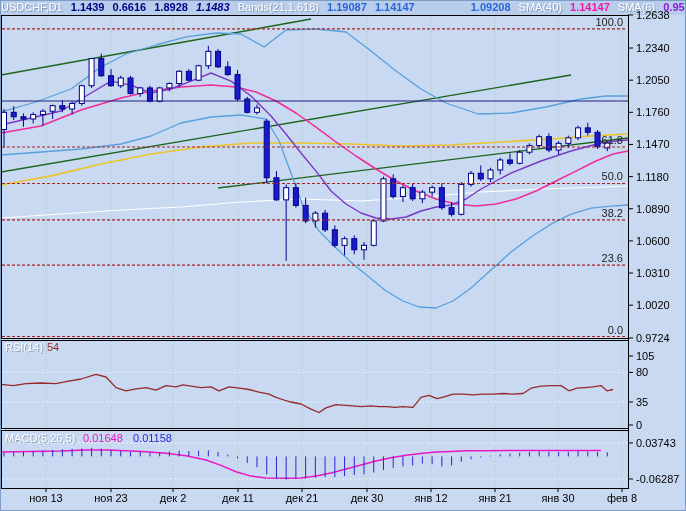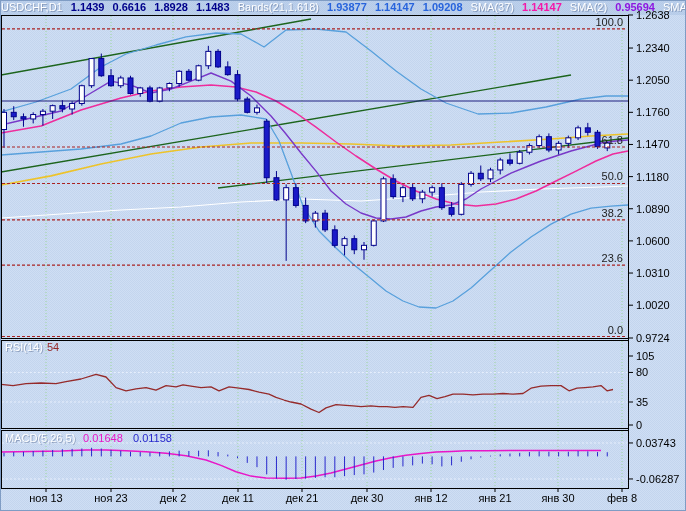--- a/index.html
+++ b/index.html
@@ -26,28 +26,28 @@
 </style>
 </head>
 <body>
 
 <div id="window">
   <div id="infobar">
     <span class="lbl">USDCHF,D1</span>
     <span class="num ohlc" style="color: rgb(0, 0, 139); margin-top: 24px;">1.1439</span>
     <span class="num ohlc" style="color: rgb(0, 0, 139);">0.6616</span>
     <span class="num ohlc" style="color: rgb(0, 0, 139);">1.8928</span>
-    <span class="num ohlc" style="color: rgb(0, 0, 139);">1.1483</span>
+    <span class="num ohlc" style="color: rgb(0, 0, 139); font-style: italic;">1.1483</span>
     <span class="lbl">Bands(21,1.618)</span>
-    <span class="num bnd" style="color: rgb(40, 100, 220);">1.93877</span>
+    <span class="num bnd" style="color: rgb(40, 100, 220);">1.19087</span>
     <span class="num bnd" style="color: rgb(40, 100, 220);">1.14147</span>
-    <span class="num bnd" style="color: rgb(40, 100, 220);">1.09208</span>
-    <span class="lbl">SMA(37)</span>
+    <span class="num bnd" style="color: rgb(40, 100, 220); margin-left: 48px;">1.09208</span>
+    <span class="lbl">SMA(40)</span>
     <span class="num s21" style="color: rgb(243, 24, 168);">1.14147</span>
-    <span class="lbl">SMA(2)</span>
+    <span class="lbl">SMA(6)</span>
     <span class="num s9" style="color: rgb(141, 24, 224);">0.95694</span>
     <span class="lbl">SMA(100)</span>
   </div>
   <svg id="chart-svg" width="686" height="511">
       <g>
         <line x1="45" y1="15" x2="45" y2="336" stroke="#9cd69c" stroke-width="1" stroke-dasharray="1,2"></line>
         <line x1="45" y1="340" x2="45" y2="426" stroke="#9cd69c" stroke-width="1" stroke-dasharray="1,2"></line>
         <line x1="45" y1="430" x2="45" y2="486" stroke="#9cd69c" stroke-width="1" stroke-dasharray="1,2"></line>
         <line x1="110" y1="15" x2="110" y2="336" stroke="#9cd69c" stroke-width="1" stroke-dasharray="1,2"></line>
         <line x1="110" y1="340" x2="110" y2="426" stroke="#9cd69c" stroke-width="1" stroke-dasharray="1,2"></line>

